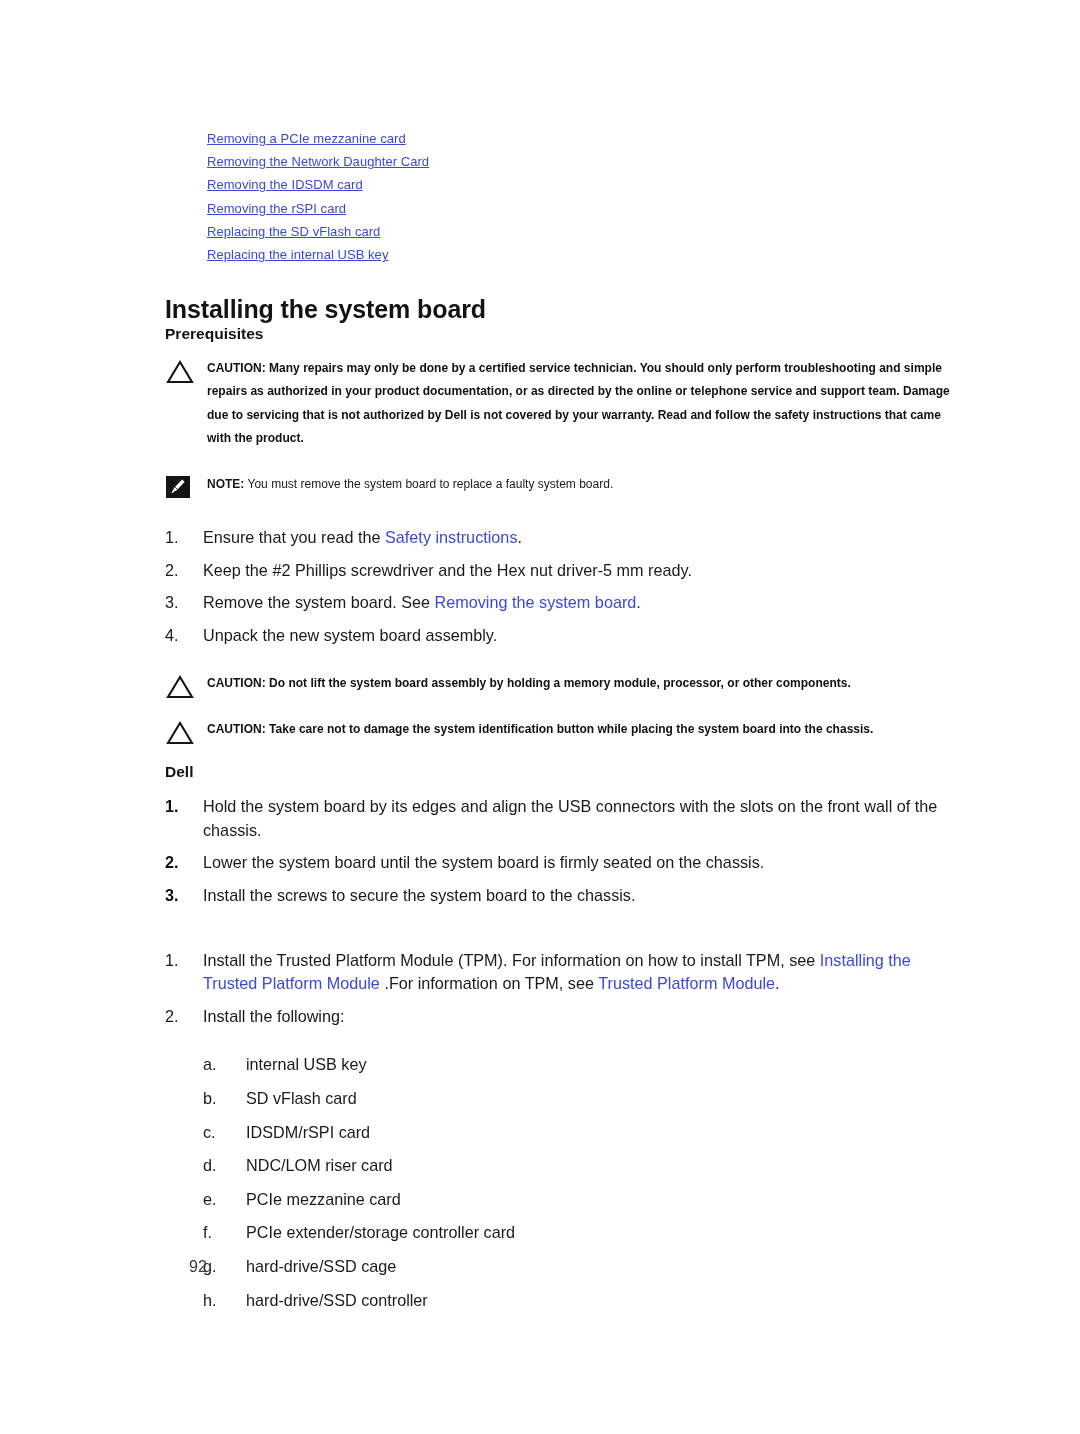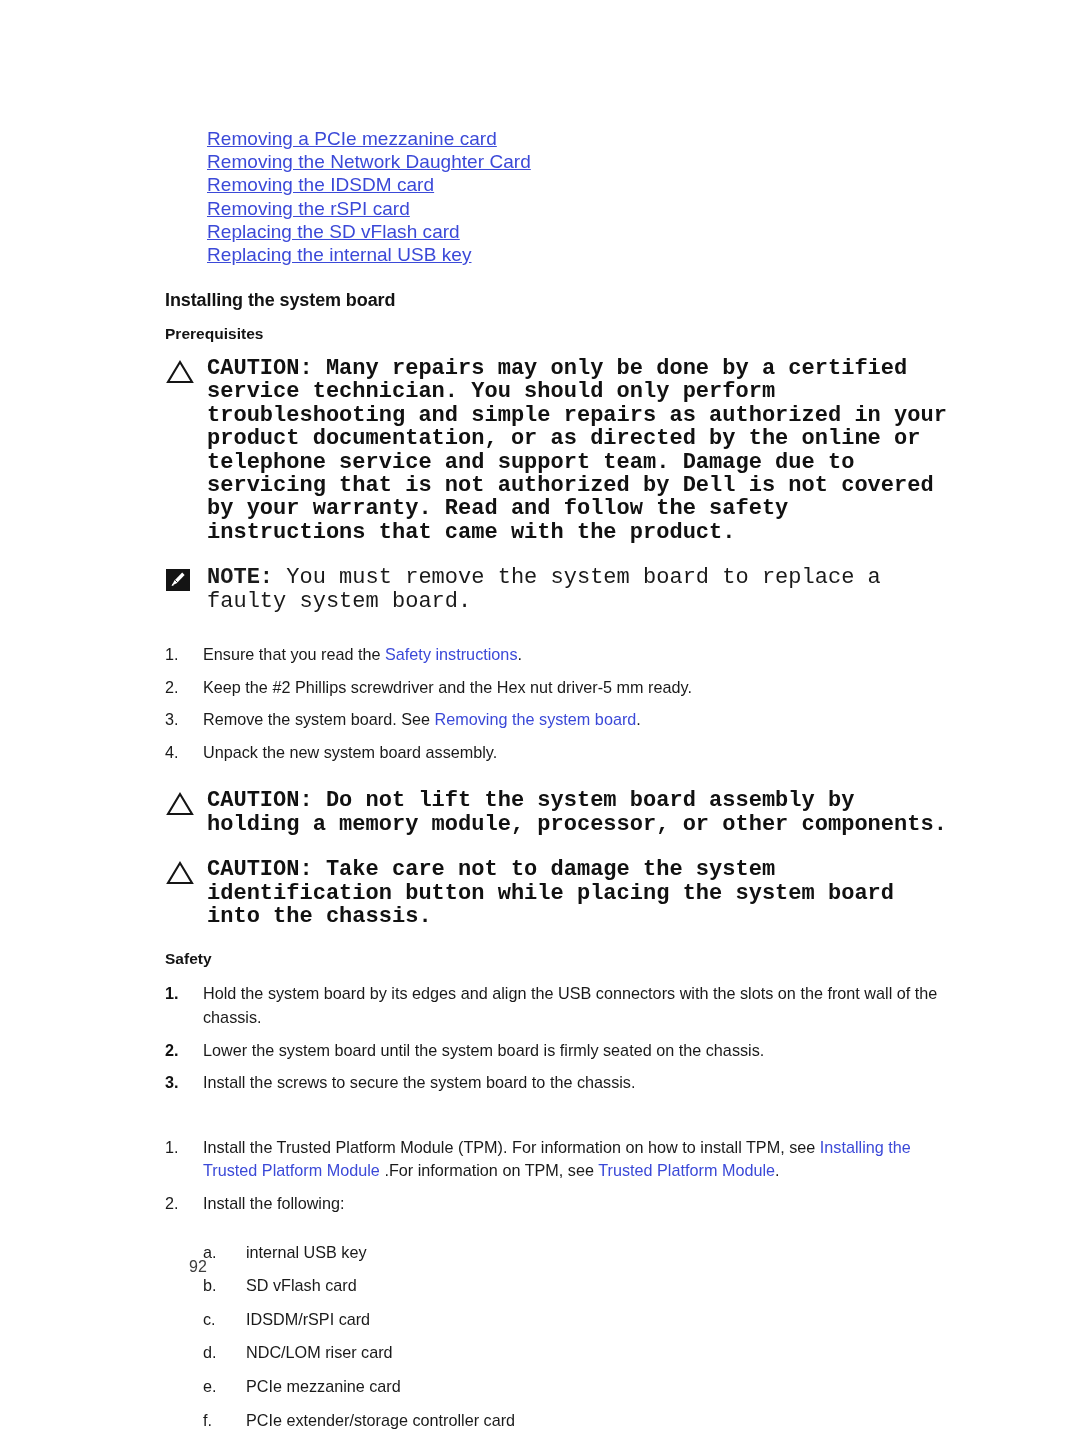--- a/index.html
+++ b/index.html
@@ -28,32 +28,32 @@
   .toc-list {
     position: absolute;
     left: 207px;
     top: 127px;
     width: 740px;
   }
   .toc-link {
     display: block;
     color: #3b49d8;
     text-decoration: underline;
-    font-size: 19px;
+    font-size: 13px;
     line-height: 23.2px;
     letter-spacing: 0.05px;
     white-space: nowrap;
   }
 
   
   .page-title {
     position: absolute;
     left: 165px;
     top: 278px;
-    font-size: 18px;
+    font-size: 25px;
     font-weight: bold;
     letter-spacing: -0.1px;
     color: #131313;
   }
 
   
   .body-col {
     position: absolute;
     left: 165px;
     top: 325px;
@@ -76,24 +76,23 @@
   }
   .admon-icon {
     position: absolute;
     left: 0px;
     top: 2px;
     width: 30px;
     height: 26px;
   }
   .admon-icon svg { display: block; }
   .admon-text {
-    font-size: 22px;
+    font-size: 12px;
     line-height: 23.4px;
     letter-spacing: 0.01px;
-    font-family: Liberation Mono, monospace;
   }
   .admon.caution .admon-text {
     font-weight: bold;
     color: #111111;
   }
   .admon.note .admon-text {
     font-weight: normal;
     color: #1a1a1a;
   }
   .admon.note .admon-text .lead {
@@ -238,21 +237,21 @@
       <span class="admon-icon">
         <svg width="30" height="26" viewBox="0 0 30 26">
           <path d="M15 3 L27 23 L3 23 Z" fill="none" stroke="#151515" stroke-width="2.1" stroke-linejoin="miter"></path>
         </svg>
       </span>
       <div class="admon-text">CAUTION: Take care not to damage the system identification button while placing the system board into the chassis.</div>
     </div>
 
     <div class="spacer-sm"></div>
 
-    <div class="sub-heading">Safety</div>
+    <div class="sub-heading">Dell</div>
 
     <div class="olist bold-markers">
       <div class="olist-item">
         <span class="marker">1.</span>
         <span>Hold the system board by its edges and align the USB connectors with the slots on the front wall of the chassis.</span>
       </div>
       <div class="olist-item">
         <span class="marker">2.</span>
         <span>Lower the system board until the system board is firmly seated on the chassis.</span>
       </div>

